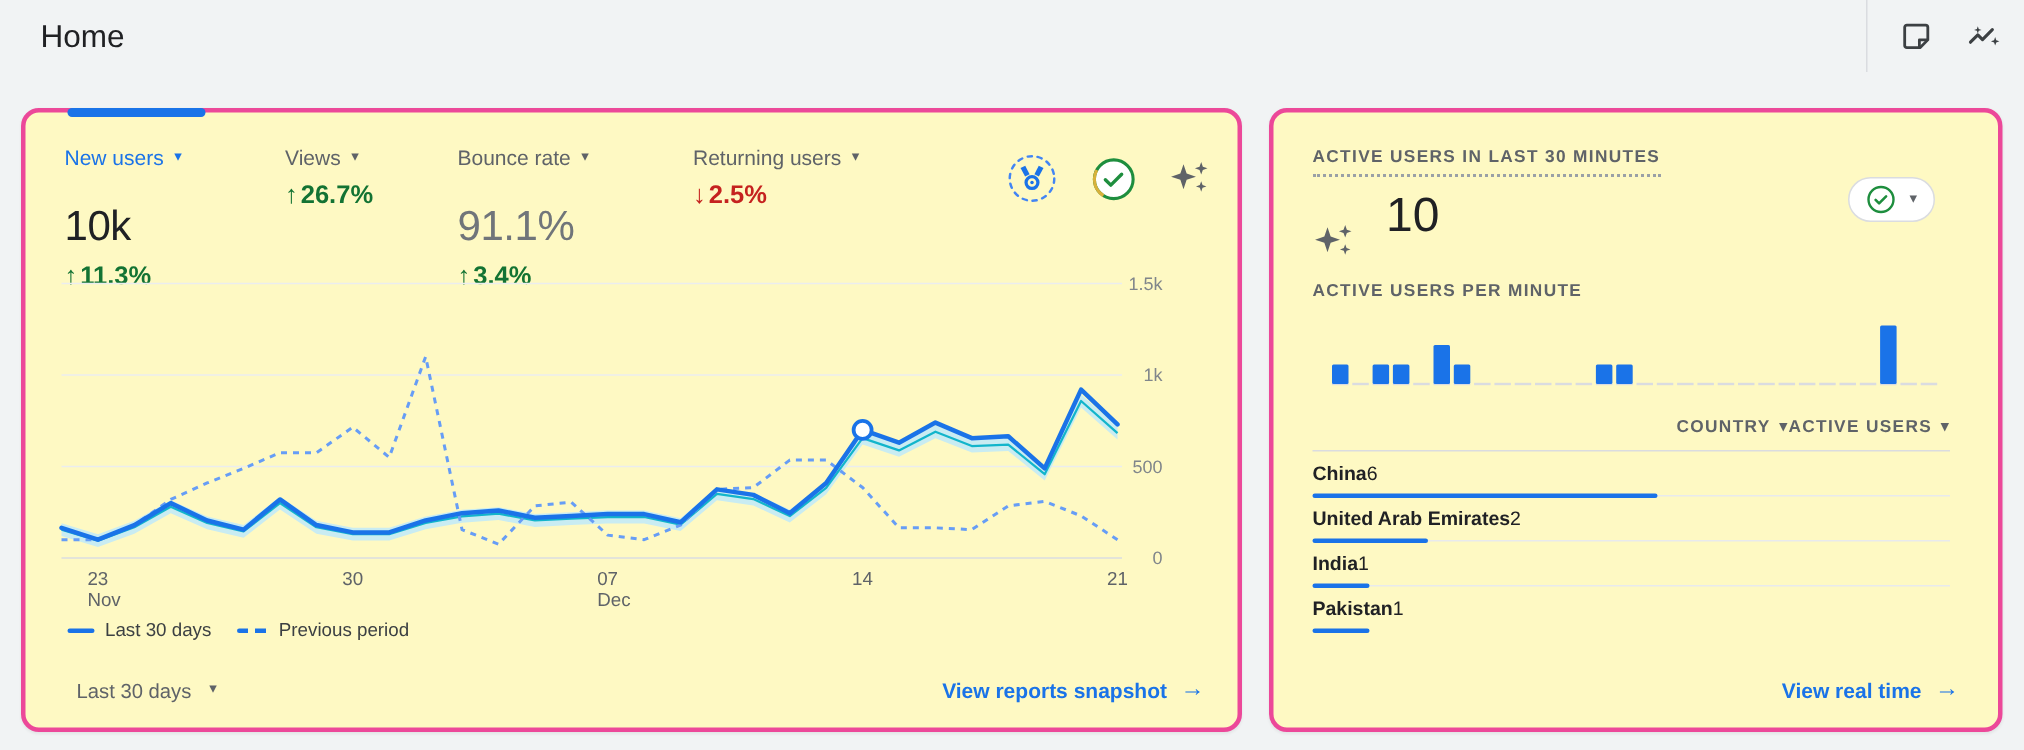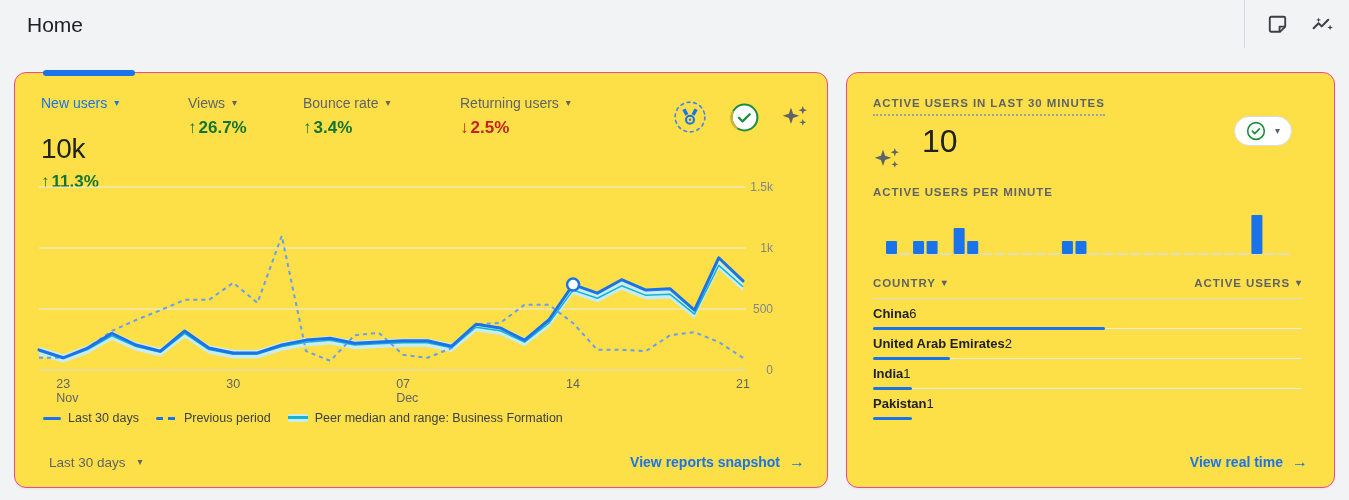--- a/index.html
+++ b/index.html
@@ -4,21 +4,21 @@
 <style>
   * { margin:0; padding:0; box-sizing:border-box; }
   html,body { width:1349px; height:500px; background:#f1f3f4; font-family:"Liberation Sans", sans-serif; overflow:hidden; position:relative; }
 
   
   .page-title { position:absolute; left:27px; top:13px; font-size:21px; color:#202124; font-weight:400; }
   .header-actions { position:absolute; right:12px; top:0; height:48px; display:flex; align-items:center; gap:16px; border-left:1px solid #dadce0; padding-left:18px; }
   .icon-btn { background:none; border:none; cursor:pointer; display:flex; align-items:center; justify-content:center; padding:2px; }
 
   
-  .card { position:absolute; background:#fde047; border:1px solid #ec4899; border-radius:12px; box-shadow:0 1px 2px rgba(60,64,67,.08); }
+  .card { position:absolute; background:#fef9c3; border:3px solid #ec4899; border-radius:12px; box-shadow:0 1px 2px rgba(60,64,67,.08); }
   .card-left  { left:14px;  top:72px; width:814px; height:416px; }
   .card-right { left:846px; top:72px; width:489px; height:416px; }
 
   .tab-indicator { position:absolute; top:-3px; left:28px; width:92px; height:6px; background:#1a73e8; border-radius:4px; }
 
   
   .metrics-row { position:absolute; top:22px; left:26px; right:18px; display:flex; align-items:flex-start; }
   .metric { cursor:pointer; }
   .metric:nth-child(1){ width:147px; } .metric:nth-child(2){ width:115px; } .metric:nth-child(3){ width:157px; } .metric:nth-child(4){ width:150px; }
   .metric .label { font-size:14px; color:#5f6368; display:flex; align-items:center; gap:7px; }
@@ -55,21 +55,21 @@
   .rc-header { position:absolute; top:24px; left:26px; right:20px; display:flex; align-items:flex-start;flex-direction:column; }
   .sect-label { font-size:11.5px; font-weight:700; letter-spacing:.9px; color:#5f6368; }
   .u-dotted { display:inline-block; padding-bottom:5px; border-bottom:2px dotted #9aa0a6; }
   .pill { margin-left:auto; margin-right:22px; height:30px; border:1px solid #dadce0; border-radius:16px; background:#fff; display:flex; align-items:center; gap:9px; padding:0 11px; cursor:pointer; }
   .pill .caret { color:#5f6368; }
   .rc-value { position:absolute; top:50px; left:27px; font-size:32px; color:#202124;margin-left:48px; }
   .rc-minute-label { position:absolute; top:113px; left:26px; }
   .minute-chart { position:absolute; top:129px; left:39px; overflow:visible; }
 
   .country-table { position:absolute; top:204px; left:26px; right:32px; }
-  .ct-header { display:flex; justify-content:space-between; align-items:center; padding-bottom:9px; border-bottom:1px solid #dadce0; }
+  .ct-header { display:flex; justify-content:flex-end; align-items:center; padding-bottom:9px; border-bottom:1px solid #dadce0; }
   .ct-header .hdr { background:none; border:none; cursor:pointer; font-family:inherit; display:flex; align-items:center; gap:6px; }
   .ct-row { position:relative; height:30px; display:flex; justify-content:flex-start; align-items:center; border-bottom:1px solid #e8eaed; font-size:13px; color:#202124; }
   .ct-row:last-child { border-bottom:1px solid transparent; }
   .ct-row .c-name { font-weight:700; }
   .country-bar { position:absolute; left:0; bottom:-2px; height:3px; background:#1a73e8; border-radius:2px; }
 
   .rc-link { position:absolute; right:26px; bottom:16px; }
 </style>
 </head>
 <body>
@@ -108,20 +108,21 @@
           <span>Views</span>
           <span class="caret">▾</span>
         </div>
       <div class="delta up"><span class="d-arrow">↑</span><span>26.7%</span></div>
     </div>
     <div class="metric">
       <div class="label">
           <span>Bounce rate</span>
           <span class="caret">▾</span>
         </div>
+      <div class="value">91.1%</div>
       <div class="delta up"><span class="d-arrow">↑</span><span>3.4%</span></div>
     </div>
     <div class="metric">
       <div class="label">
           <span>Returning users</span>
           <span class="caret">▾</span>
         </div>
       <div class="delta down"><span class="d-arrow">↓</span><span>2.5%</span></div>
     </div>
 
@@ -178,24 +179,20 @@
     </svg>
 
   <div class="legend">
     <div class="legend-item">
       <span class="sw-solid"></span>
       <span>Last 30 days</span>
     </div>
     <div class="legend-item">
       <span class="sw-dashed"></span>
       <span>Previous period</span>
-    </div>
-    <div class="legend-item">
-      <span class="sw-peer"></span>
-      <span>Peer median and range: Business Formation</span>
     </div>
   </div>
 
   <div class="lc-footer">
     <button class="range-selector">
       <span>Last 30 days</span>
       <span class="caret">▾</span>
     </button>
     <button class="link">
       <span>View reports snapshot</span>

